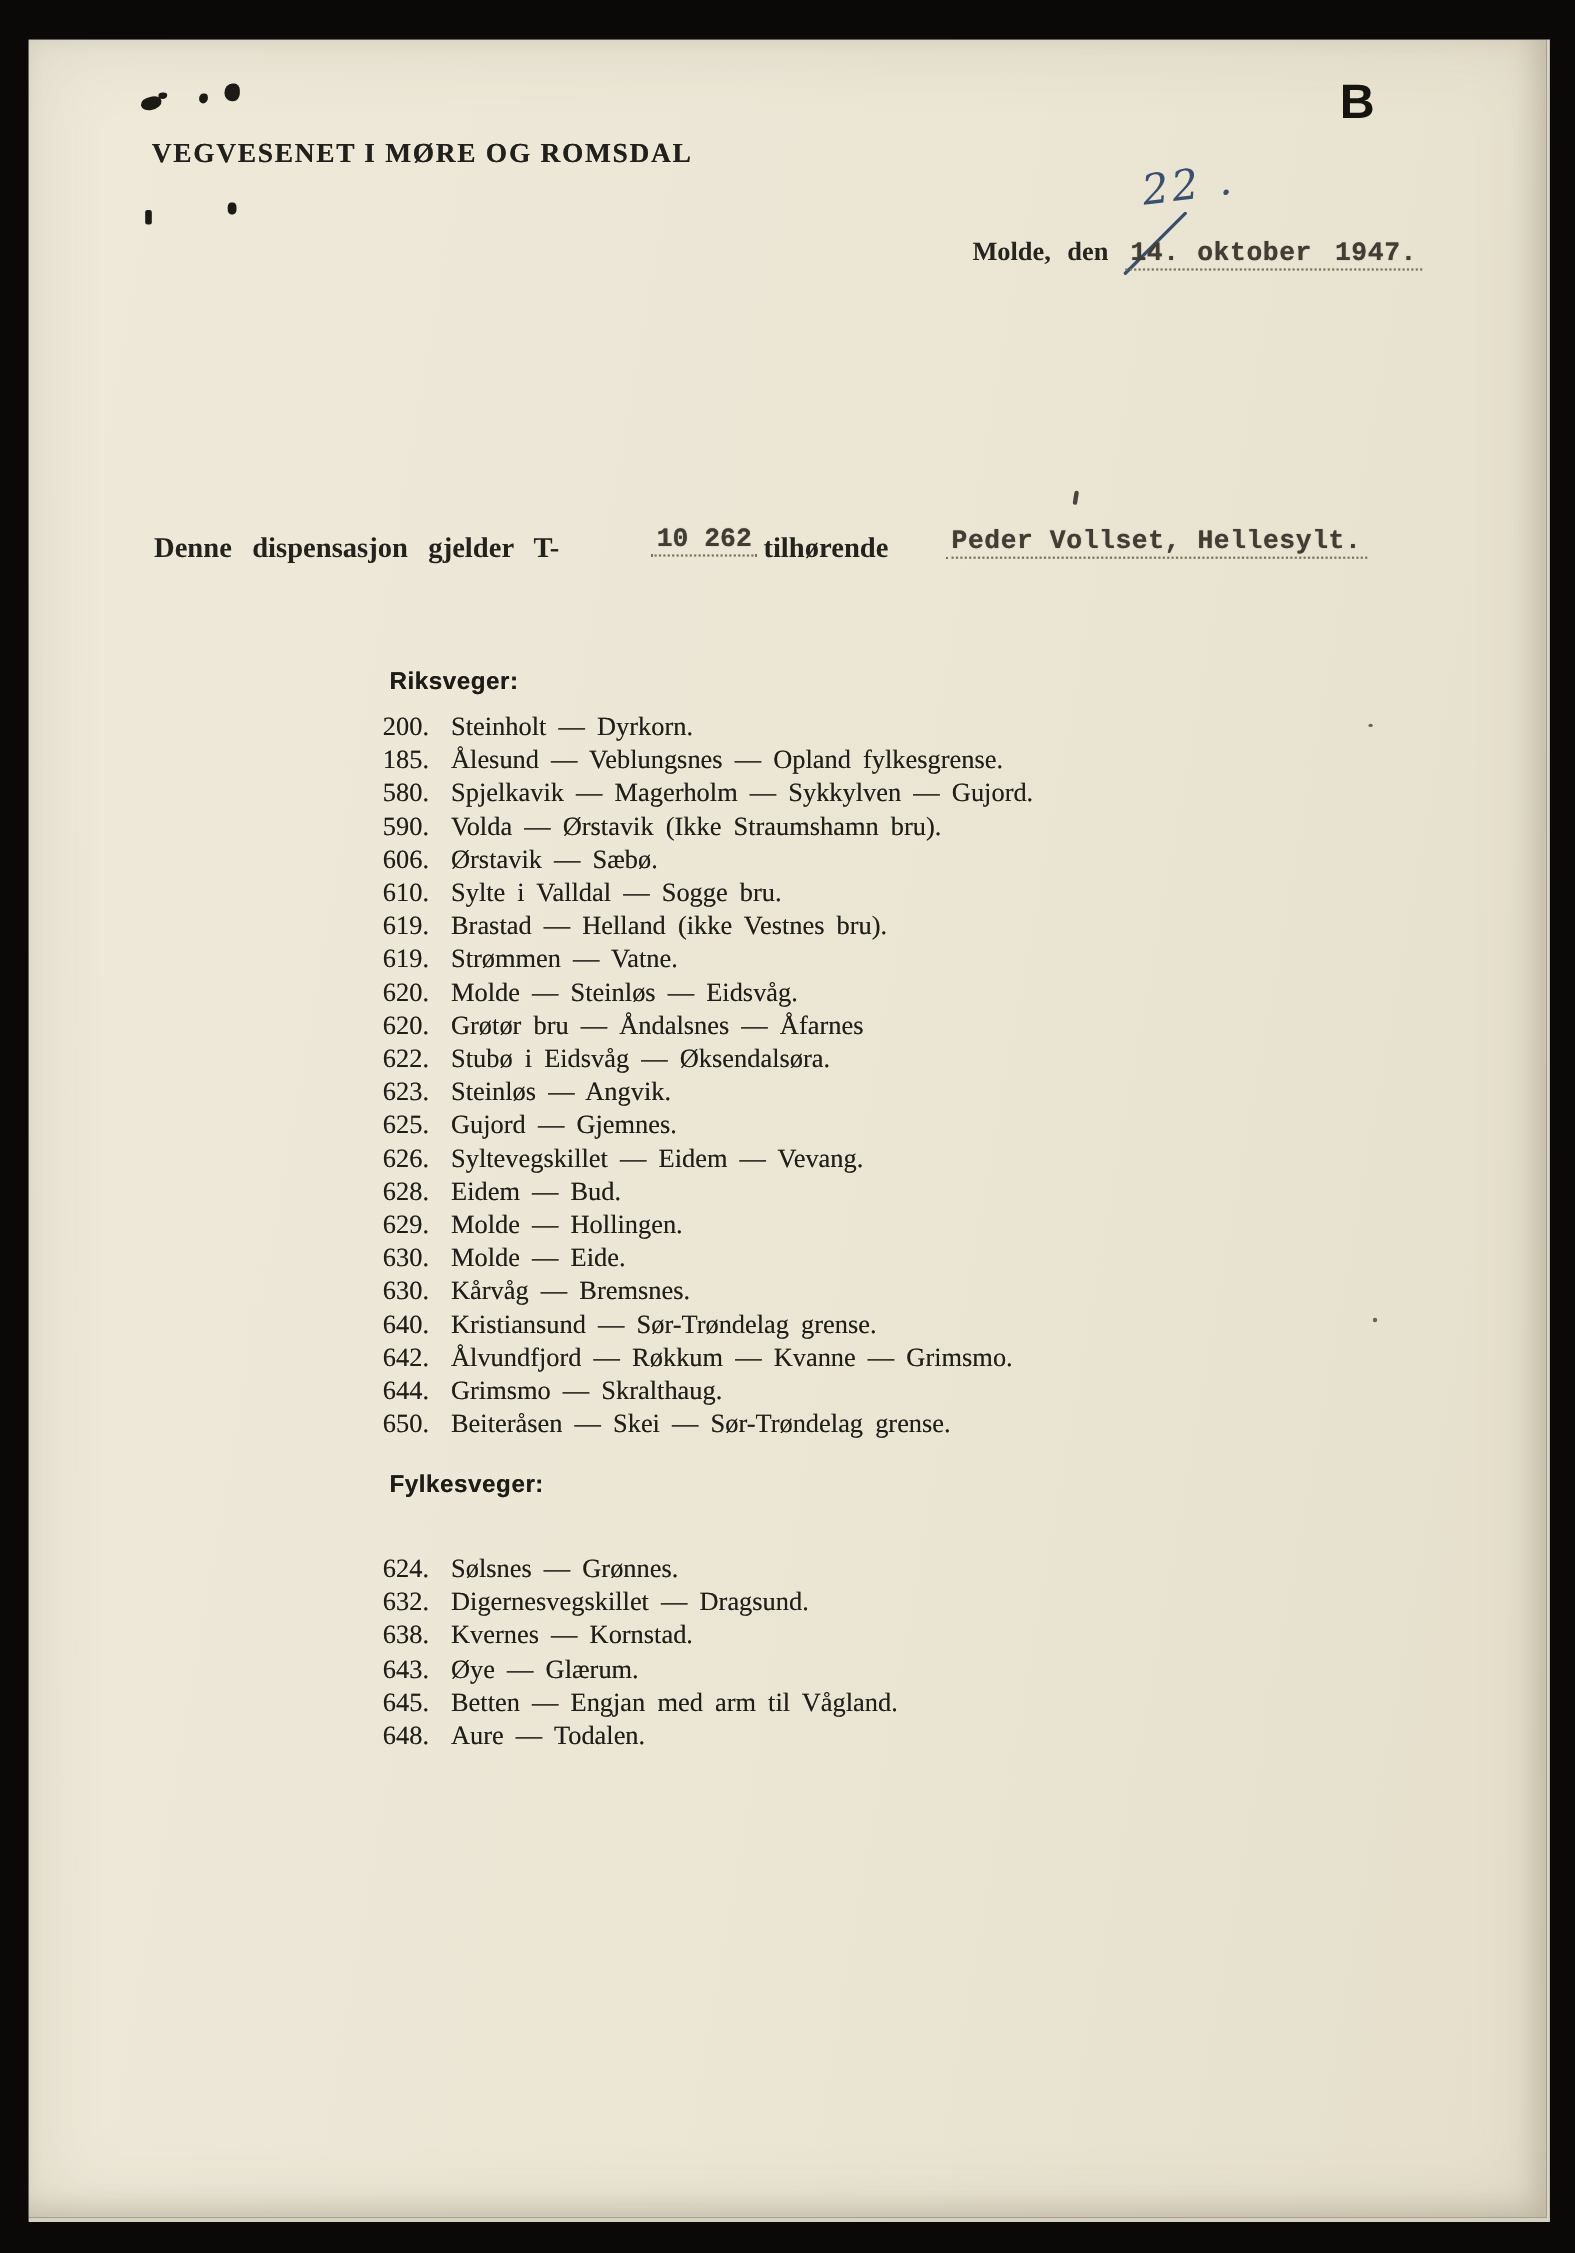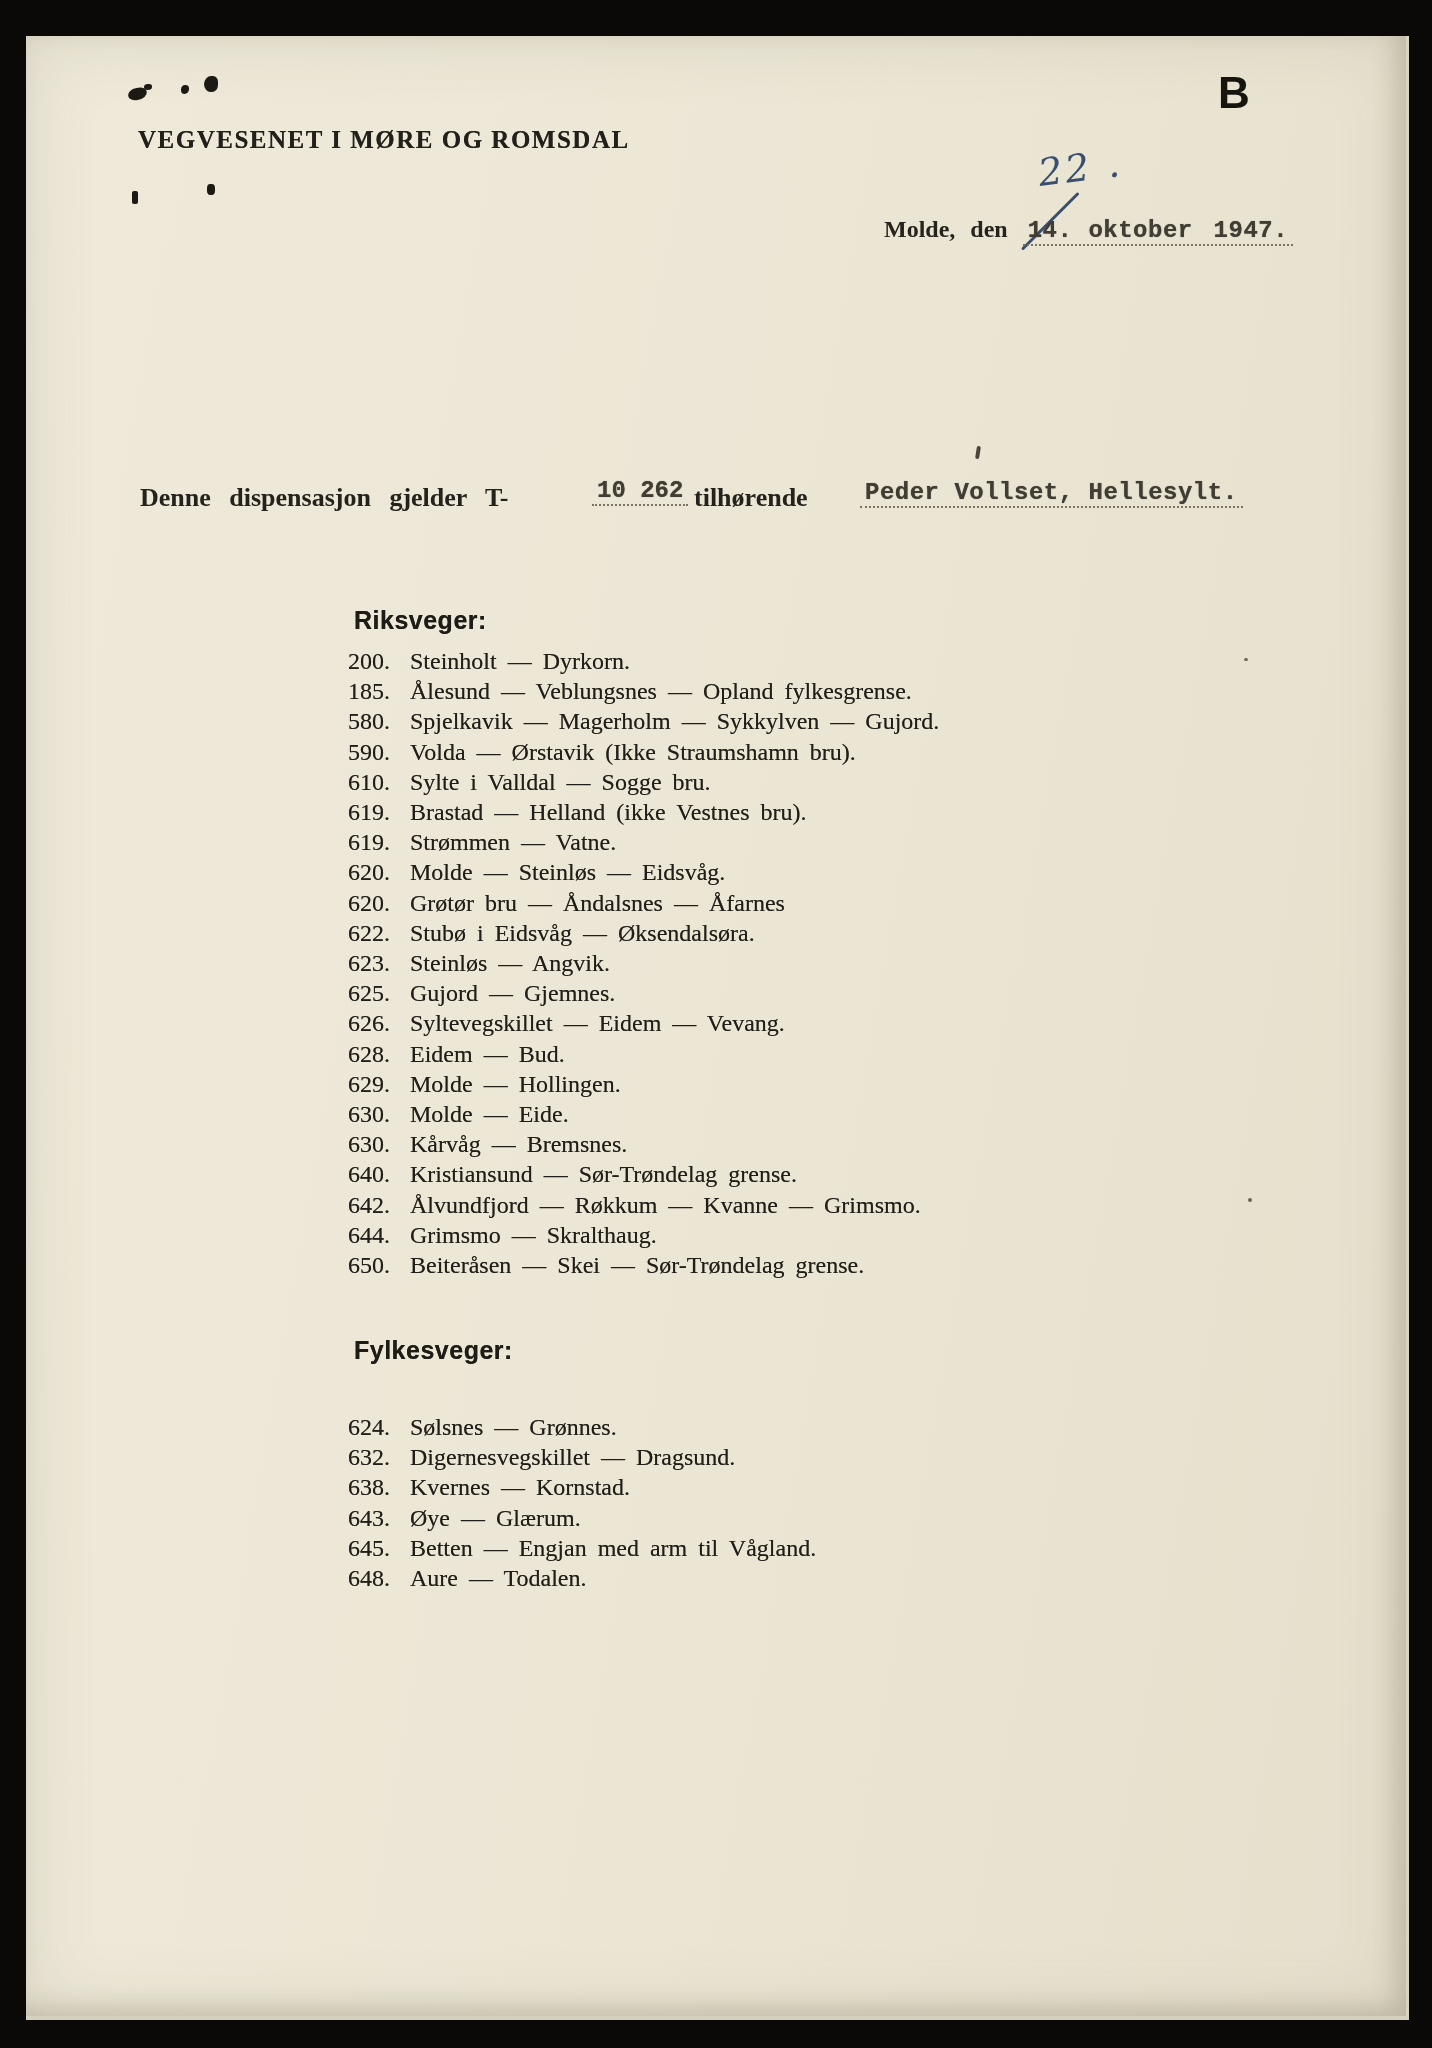--- a/index.html
+++ b/index.html
@@ -53,21 +53,21 @@
     white-space:nowrap;
   }
   .disp-line{position:absolute;top:447px;left:0;width:100%;height:40px;
     font-family:"Liberation Serif",serif;font-weight:bold;font-size:26px;color:#24221c;}
   .disp-before{position:absolute;left:114px;top:0;word-spacing:12px;white-space:nowrap;}
   .disp-num{position:absolute;left:566px;top:-6px;font-size:24px;white-space:nowrap;}
   .disp-mid{position:absolute;left:668px;top:0;white-space:nowrap;}
   .disp-holder{position:absolute;left:834px;top:-4px;font-size:24px;letter-spacing:0.5px;white-space:nowrap;}
   .section-heading{
     position:absolute;
-    font-family:"Liberation Sans",sans-serif;font-weight:bold;font-size:25px;
+    font-family:"Liberation Sans",sans-serif;font-weight:bold;font-size:22px;
     letter-spacing:0.5px;color:#1d1c17;
     text-shadow:0 0 0.6px rgba(29,28,23,0.8);
   }
   .heading-riksveger{left:328px;top:570px;}
   .heading-fylkesveger{left:328px;top:1300px;}
   .roadlist{
     position:absolute;left:322px;
     font-family:"Liberation Serif",serif;font-size:24px;color:#201e19;
     text-shadow:0 0 0.4px rgba(32,30,25,0.6);
   }
@@ -135,20 +135,23 @@
       </div>
 
       <div class="row">
         <span class="num">580.</span><span class="route">Spjelkavik — Magerholm — Sykkylven — Gujord.</span>
       </div>
 
       <div class="row">
         <span class="num">590.</span><span class="route">Volda — Ørstavik (Ikke Straumshamn bru).</span>
       </div>
 
+      <div class="row">
+        <span class="num">606.</span><span class="route">Ørstavik — Sæbø.</span>
+      </div>
 
       <div class="row">
         <span class="num">610.</span><span class="route">Sylte i Valldal — Sogge bru.</span>
       </div>
 
       <div class="row">
         <span class="num">619.</span><span class="route">Brastad — Helland (ikke Vestnes bru).</span>
       </div>
 
       <div class="row">

